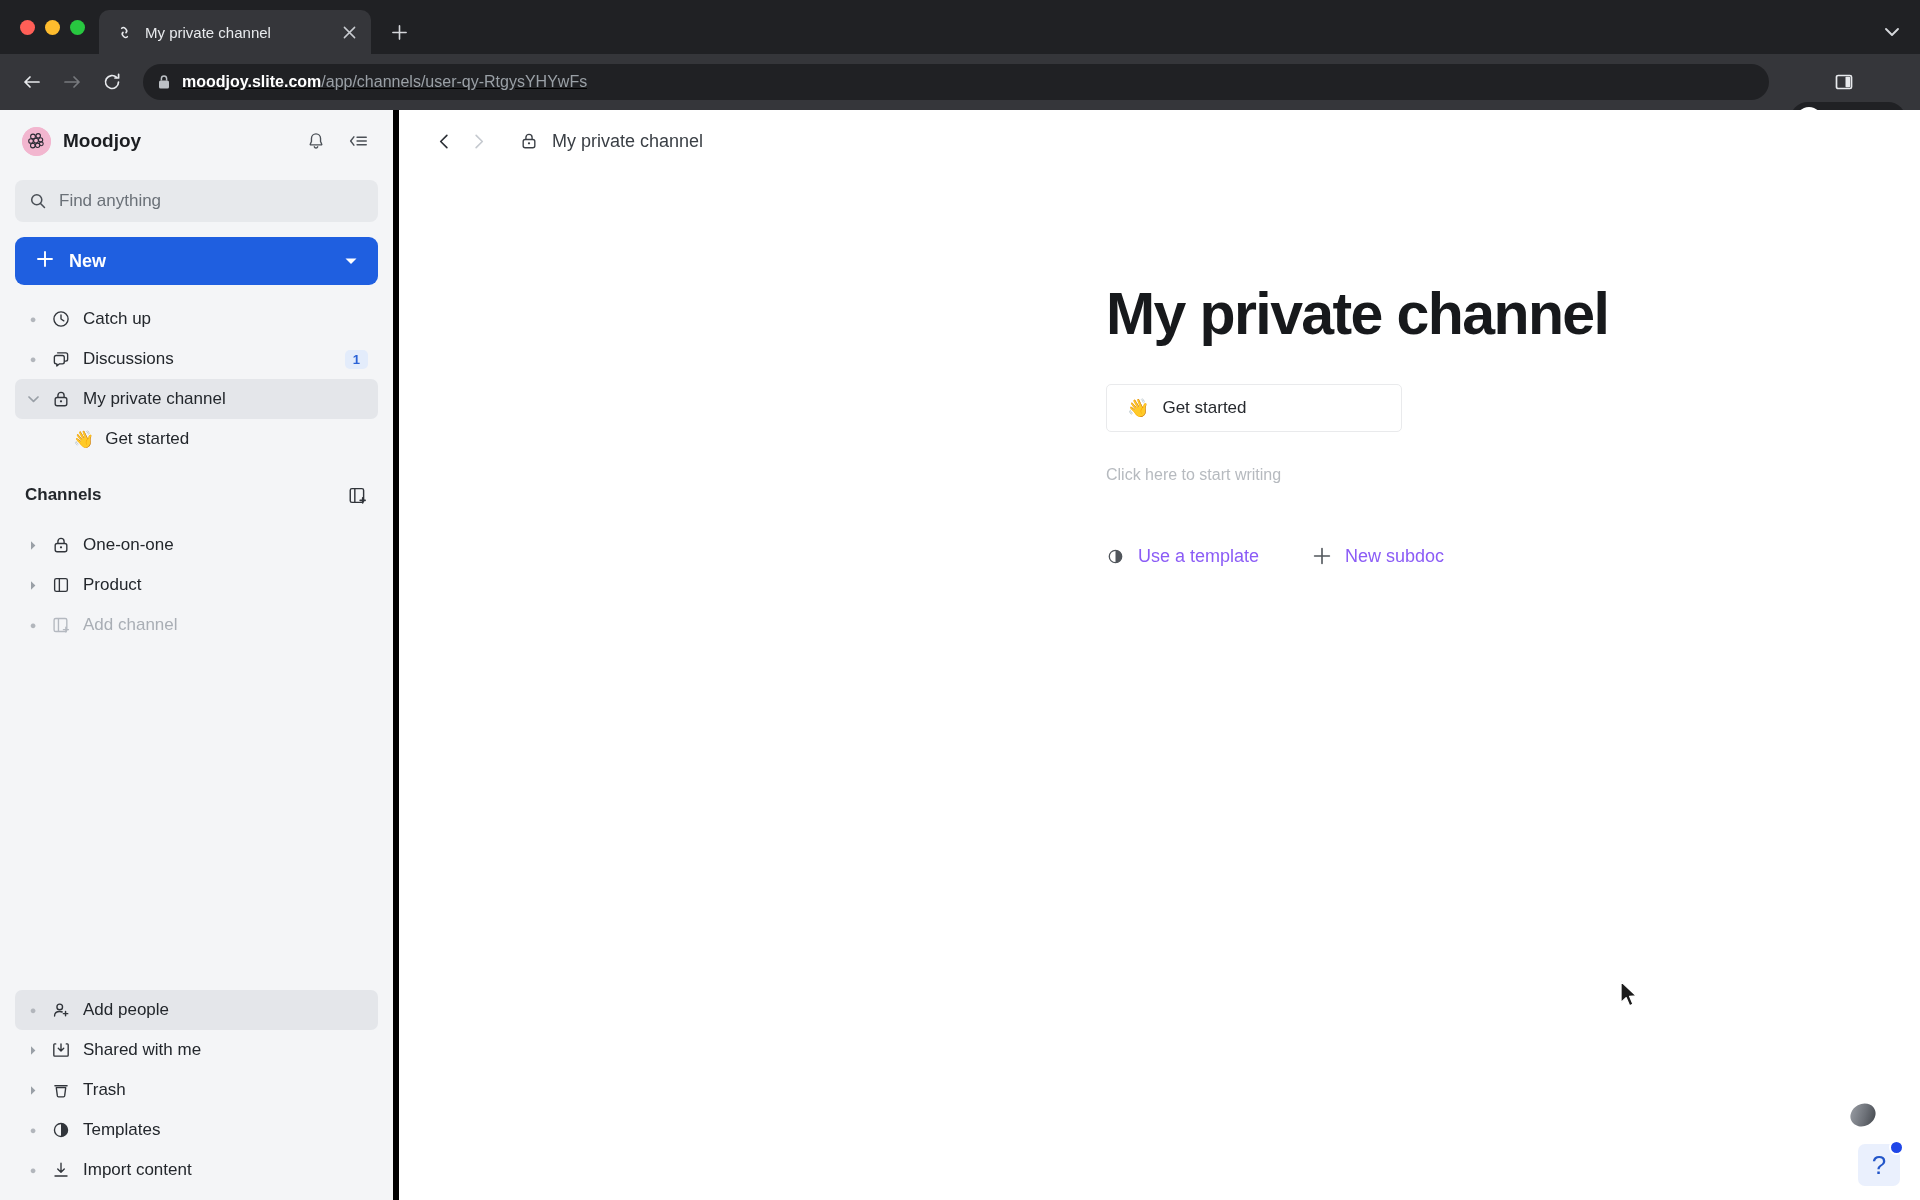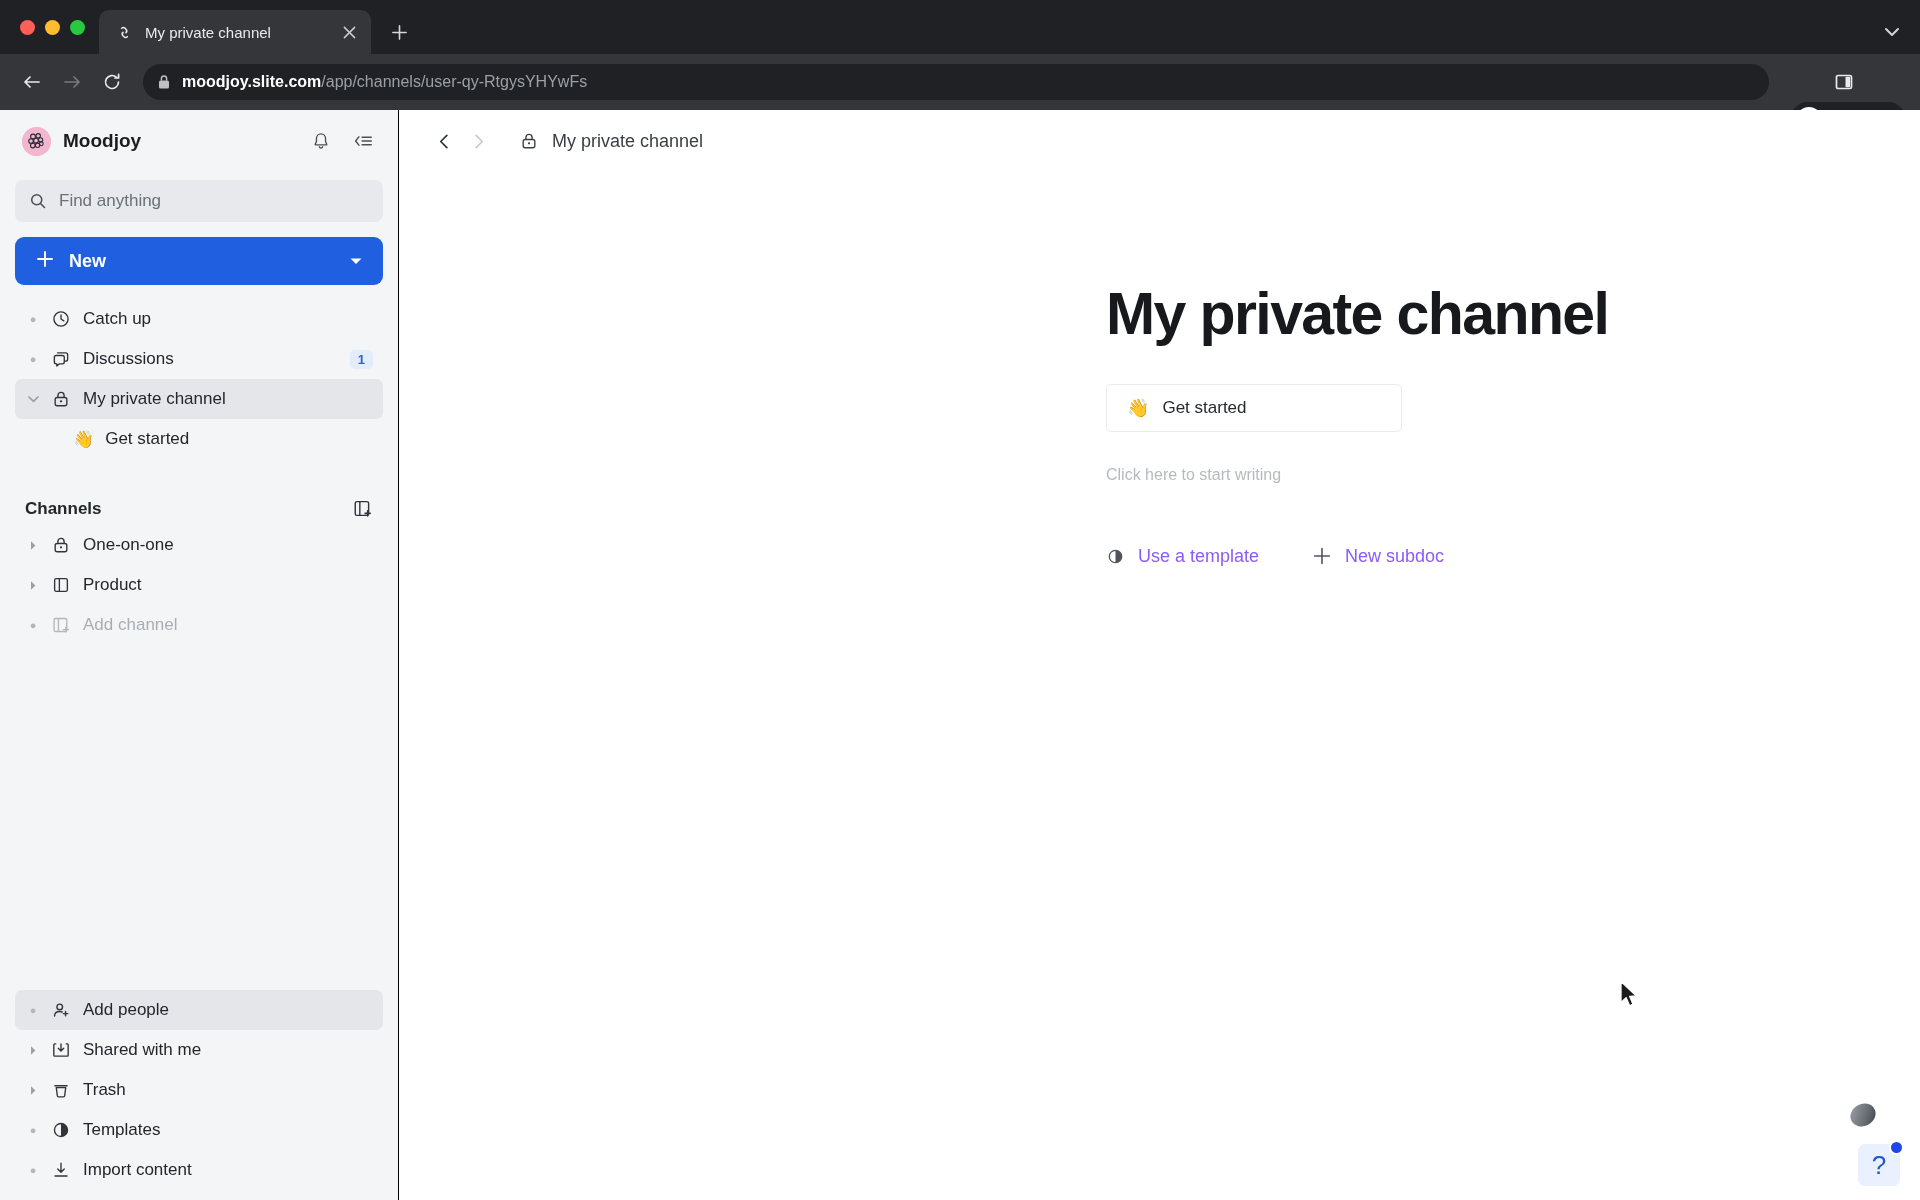--- a/index.html
+++ b/index.html
@@ -95,20 +95,21 @@
     flex: 1;
     height: 36px;
     background: #202124;
     border-radius: 18px;
     display: flex;
     align-items: center;
     padding: 0 14px;
     gap: 11px;
     margin: 0 9px;
     min-width: 0;
+    text-decoration: underline;
   }
   .omni-url { font-size: 16px; white-space: nowrap; overflow: hidden; }
   .omni-url .host { color: #ffffff; font-weight: bold; }
   .omni-url .path { color: #9aa0a6; }
   .toolbar-right { display: flex; align-items: center; gap: 2px; flex-direction: column; }
   .incognito-chip {
     display: flex; align-items: center; gap: 9px;
     background: #202124;
     border-radius: 18px;
     height: 36px;
@@ -124,21 +125,21 @@
   .kebab { width: 34px; height: 36px; display:flex; align-items:center; justify-content:center; color:#e8eaed; }
 
   
   .viewport { flex: 1; display: flex; background: #ffffff; min-height: 0; position: relative; }
 
   
   .sidebar {
     width: 399px;
     flex: 0 0 399px;
     background: #f4f5f7;
-    border-right: 1px solid #000000;
+    border-right: 6px solid #000000;
     display: flex;
     flex-direction: column;
     position: relative;
   }
   .sb-header {
     height: 62px;
     display: flex; align-items: center;
     padding: 0 20px 0 22px;
     gap: 12px;
   }
@@ -220,21 +221,21 @@
     border-radius: 5px;
     padding: 2px 8px;
     min-width: 22px;
     text-align: center;
   }
   .nav-emoji { font-size: 17px; }
   .nav-row.child { padding-left: 58px; }
   .nav-row.child .nav-label { padding-left: 11px; }
 
   .section-hdr {
-    display: flex; align-items: flex-end;
+    display: flex; align-items: flex-start;
     margin: 26px 15px 6px 15px;
     padding: 0 10px 0 10px;
     height: 34px;
   }
   .section-hdr .t { font-size: 17px; font-weight: bold; color: #23272c; flex: 1; }
   .section-hdr .act { color: #31353b; display: flex; align-items: center; }
 
   .sb-spacer { flex: 1; }
   .sb-bottom { padding-bottom: 10px; }
 

